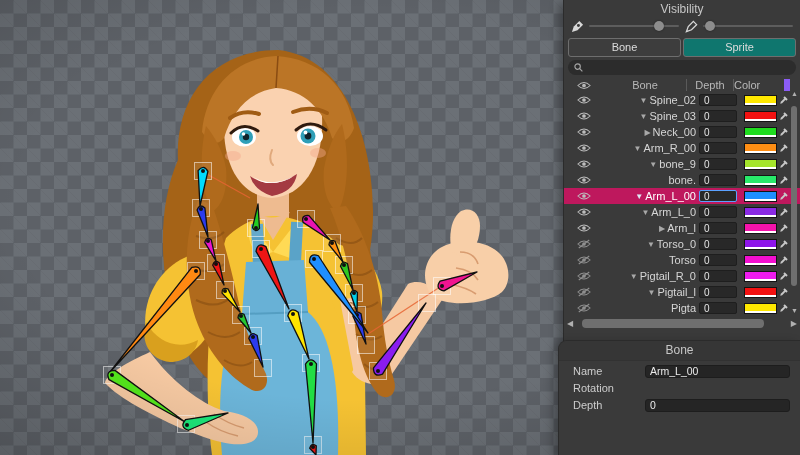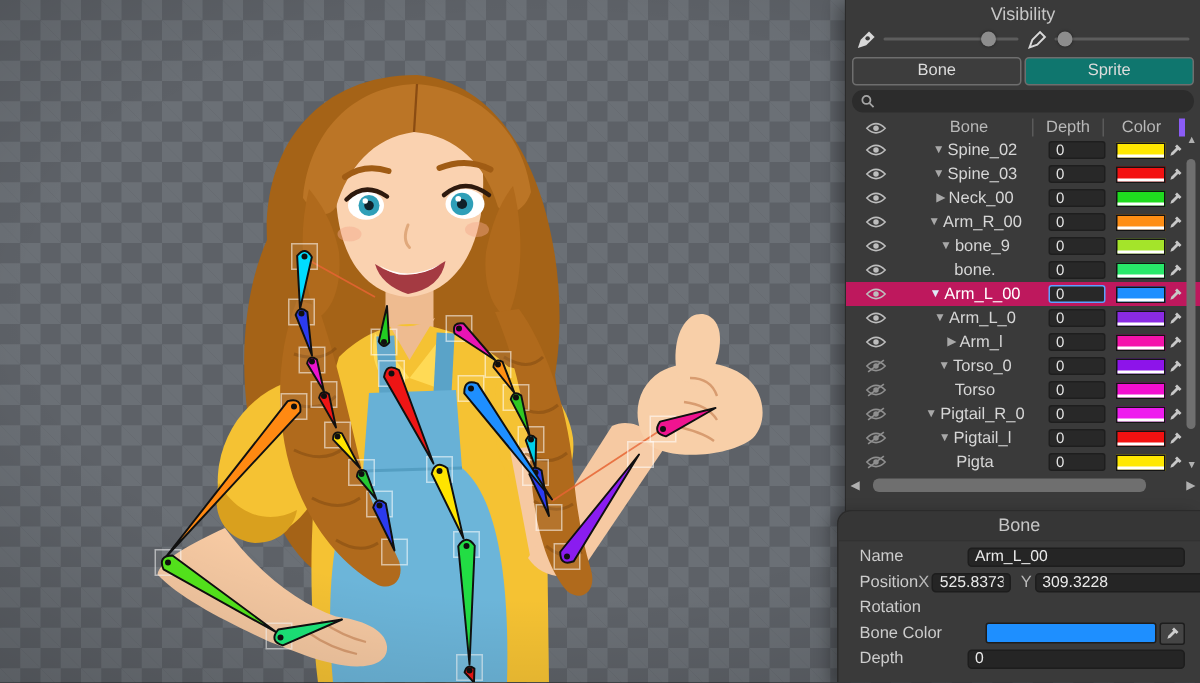--- a/index.html
+++ b/index.html
@@ -41,28 +41,28 @@
   #search-wrap{margin:3px 4px 0 4px;height:15px;background:#2c2c2c;border-radius:8px;
        display:flex;align-items:center;padding:0 6px;gap:4px;}
   #search-wrap input{flex:1;background:transparent;border:none;outline:none;color:#ddd;
        font-size:10px;font-family:"Liberation Sans",sans-serif;height:13px;padding:0;}
 
   
   #thead{display:flex;align-items:center;height:14px;margin-top:3px;font-size:11px;color:#b8b8b8;}
   .col-eye{width:40px;display:flex;justify-content:center;}
   .col-name{flex:1;text-align:center;}
   .col-depth{width:46px;text-align:center;border-left:1px solid #5a5a5a;}
-  .col-color{width:50px;text-align:center;border-left:1px solid #5a5a5a;border-right:4px solid #8b5cf6;}
+  .col-color{width:50px;border-left:1px solid #5a5a5a;border-right:6px solid #8b5cf6;}
   #thead .gutter{width:10px;}
 
   #rows{position:relative;}
   .row{display:flex;align-items:center;height:16px;font-size:11px;color:#d6d6d6;}
   .row.selected{background:#be185d;color:#fff;}
   .row .eye{width:40px;display:flex;justify-content:center;align-items:center;}
-  .row .name{flex:1;text-align:center;white-space:nowrap;overflow:hidden;padding-right:3px;}
+  .row .name{flex:1;text-align:right;white-space:nowrap;overflow:hidden;padding-right:3px;}
   .row .tri{display:inline-block;font-size:8px;color:#a8a8a8;margin-right:2px;transform:translateY(-1px);}
   .row.selected .tri{color:#dfe9f5;}
   .depth-box{width:38px;height:12px;background:#282828;border:1px solid #1e1e1e;border-radius:2px;
        font-size:10px;line-height:12px;padding-left:4px;box-sizing:border-box;color:#e4e4e4;}
   .row.selected .depth-box{border-color:#5aa2ff;}
   .swatch{width:33px;height:11px;margin-left:7px;border:1px solid #141414;position:relative;box-sizing:border-box;}
   .swatch::after{content:"";position:absolute;left:0;right:0;bottom:0;height:2px;background:#fff;}
   .dropper{width:14px;display:flex;justify-content:center;}
   .row .gutter{width:9px;}
 
@@ -581,37 +581,20 @@
   </div>
 
   <div id="bone-panel" class="panel">
     <div class="panel-title">Bone</div>
 
     <div class="prop-row">
       <div class="prop-label">Name</div>
       <input class="prop-input" value="Arm_L_00" style="">
     </div>
     <div class="prop-row">
-      <div class="prop-label">Position</div>
-      <div class="axis-label">X</div>
-      <input class="prop-input" id="pos-x" value="525.8373" style="">
-      <div class="axis-label">Y</div>
-      <input class="prop-input" value="309.3228" style="">
-    </div>
-    <div class="prop-row">
       <div class="prop-label">Rotation</div>
-    </div>
-    <div class="prop-row">
-      <div class="prop-label">Bone Color</div>
-      <div class="color-bar" id="bone-color-bar" style="background: rgb(30, 143, 255);"></div>
-      <div class="color-drop">
-        <svg width="10" height="10" viewBox="0 0 12 12">
-          <path d="M1.5,10.5 L2.2,8.2 L6.8,3.6 L8.4,5.2 L3.8,9.8 Z" fill="#cfcfcf"></path>
-          <path d="M6.8,1.6 L10.4,5.2 L8.8,6.8 L5.2,3.2 Z" fill="#cfcfcf"></path>
-        </svg>
-      </div>
     </div>
     <div class="prop-row">
       <div class="prop-label">Depth</div>
       <input class="prop-input" value="0" style="">
     </div>
   </div>
 </div>
 
 </body></html>

